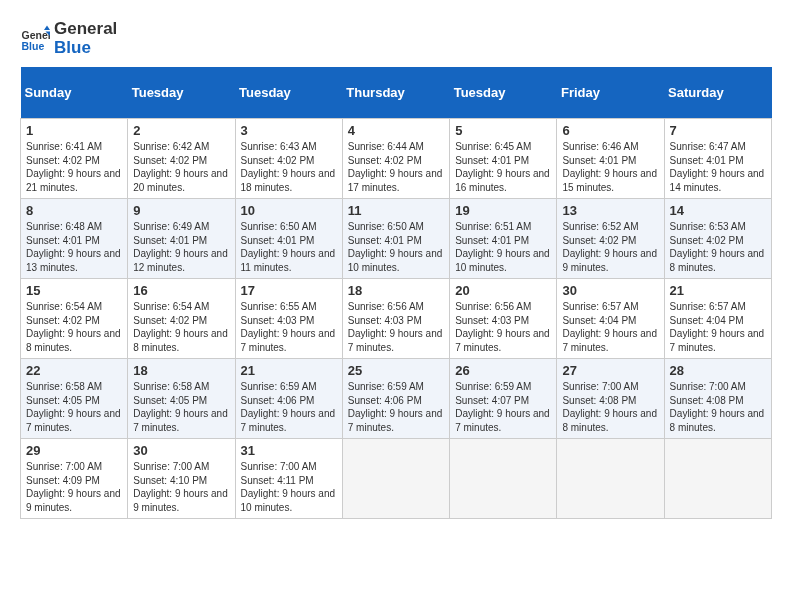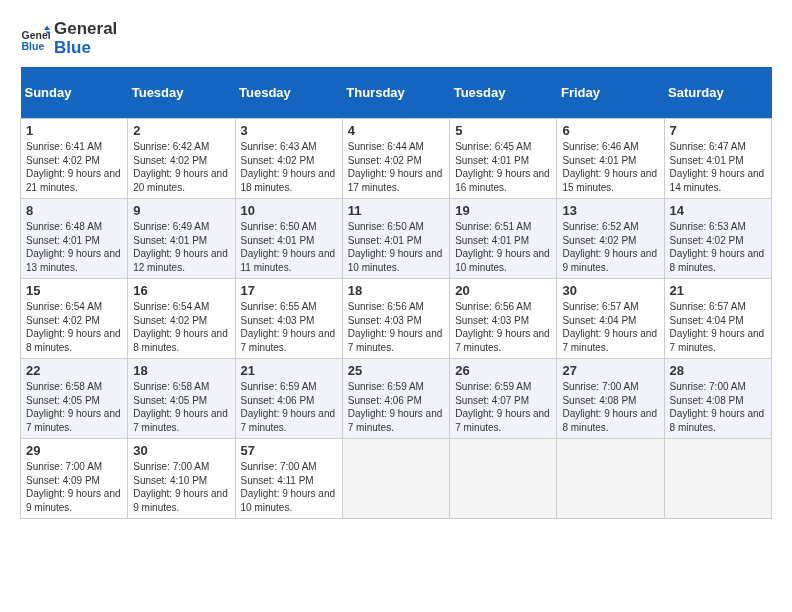--- a/index.html
+++ b/index.html
@@ -239,21 +239,21 @@
       <tr>
         <td>
           <span class="day-number">29</span>
           <div class="day-info">Sunrise: 7:00 AM<br>Sunset: 4:09 PM<br>Daylight: 9 hours and 9 minutes.</div>
         </td>
         <td>
           <span class="day-number">30</span>
           <div class="day-info">Sunrise: 7:00 AM<br>Sunset: 4:10 PM<br>Daylight: 9 hours and 9 minutes.</div>
         </td>
         <td>
-          <span class="day-number">57</span>
+          <span class="day-number">31</span>
           <div class="day-info">Sunrise: 7:00 AM<br>Sunset: 4:11 PM<br>Daylight: 9 hours and 10 minutes.</div>
         </td>
         <td class="empty"></td>
         <td class="empty"></td>
         <td class="empty"></td>
         <td class="empty"></td>
       </tr>
     </tbody>
 </table>
 

